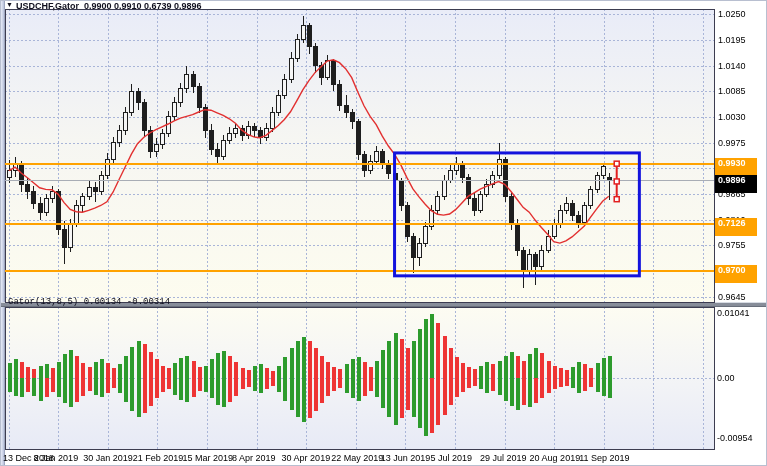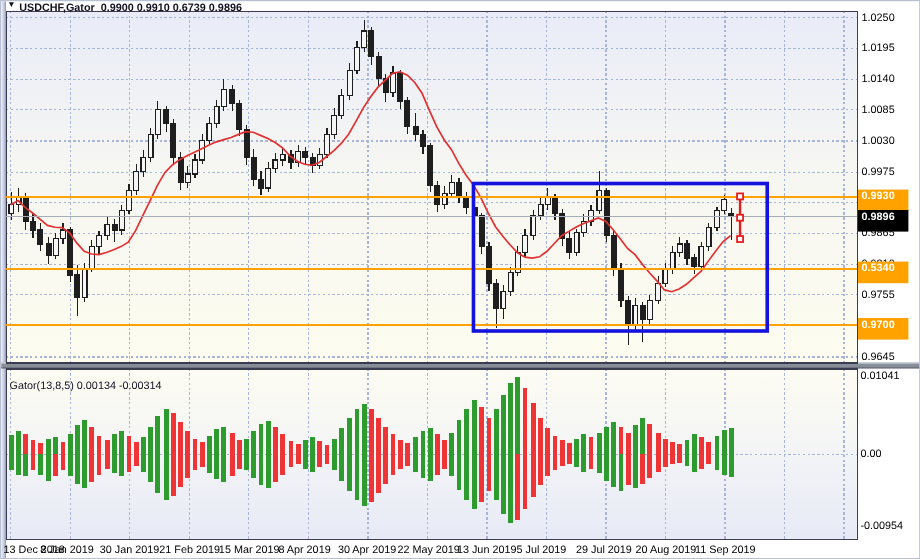--- a/index.html
+++ b/index.html
@@ -11,22 +11,22 @@
   .main-bg{position:absolute;left:4px;top:8px;width:709px;height:293px;
     background:linear-gradient(180deg,#e9ecf8 0%,#f6f6f2 45%,#fdfcef 100%);}
   .ind-bg{position:absolute;left:4px;top:306px;width:709px;height:142px;
     background:linear-gradient(180deg,#fdfcf2 0%,#f2f3f6 55%,#e7eaf6 100%);}
   .sep{position:absolute;left:0;top:301px;width:767px;height:5px;background:#878d99;
     border-top:1px solid #d8dce4;border-bottom:1px solid #696f7b;box-sizing:border-box;}
   svg.chart{position:absolute;left:0;top:0;}
   .titlebar{position:absolute;left:5px;top:0px;height:10px;font-size:9px;font-weight:bold;
     color:#11111f;white-space:nowrap;z-index:6;letter-spacing:0px;}
   .titlebar .tri{font-size:7px;vertical-align:top;margin-right:3px;}
-  .gatorlabel{position:absolute;left:7px;top:315px;font-size:9px;color:#11111f;
-    white-space:nowrap;z-index:6;}
+  .gatorlabel{position:absolute;left:7px;top:296px;font-size:9px;color:#11111f;
+    white-space:nowrap;z-index:6;font-family:Liberation Mono, monospace;}
   .pricetag{position:absolute;left:714px;width:42px;height:18px;line-height:11px;
     font-size:9px;font-weight:bold;color:#ffffff;text-align:left;padding-left:3px;
     box-sizing:border-box;z-index:7;}
   .tag-orange{background:#ffa200;}
   .tag-black{background:#000000;}
 </style>
 </head>
 <body>
 
 <div class="window">
@@ -533,16 +533,16 @@
 
   <div class="titlebar">
     <span class="tri">▼</span><span>USDCHF,Gator</span>&nbsp;&nbsp;<span>0.9900 0.9910 0.6739 0.9896</span>
   </div>
 
   <div class="gatorlabel">
     <span>Gator(13,8,5)</span>&nbsp;<span>0.00134 -0.00314</span>
   </div>
 
   <div class="pricetag tag-orange" id="tag-hline-0" style="top: 157px;">0.9930</div>
-  <div class="pricetag tag-orange" id="tag-hline-1" style="top: 217px;">0.5340</div>
+  <div class="pricetag tag-orange" id="tag-hline-1" style="top: 217px;">0.7126</div>
   <div class="pricetag tag-orange" id="tag-hline-2" style="top: 264px;">0.9700</div>
   <div class="pricetag tag-black" id="tag-current" style="top: 174px;">0.9896</div>
 </div>
 
 </body></html>

